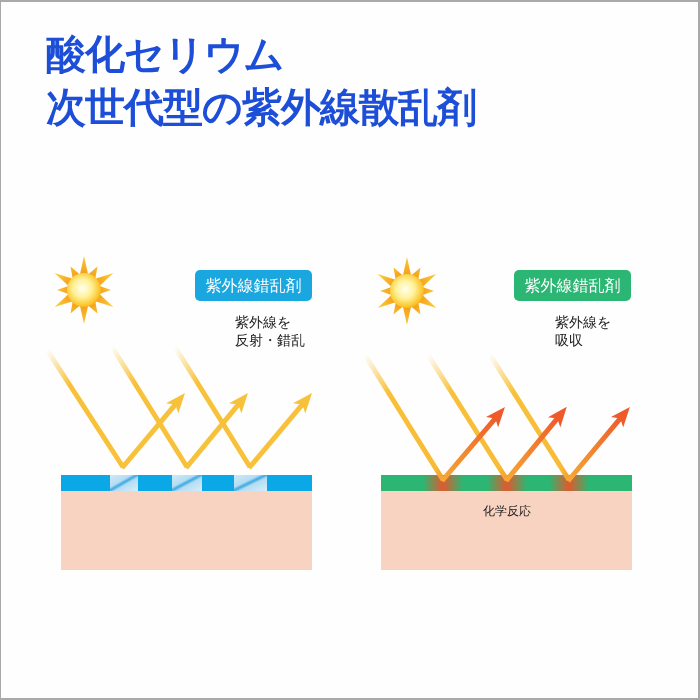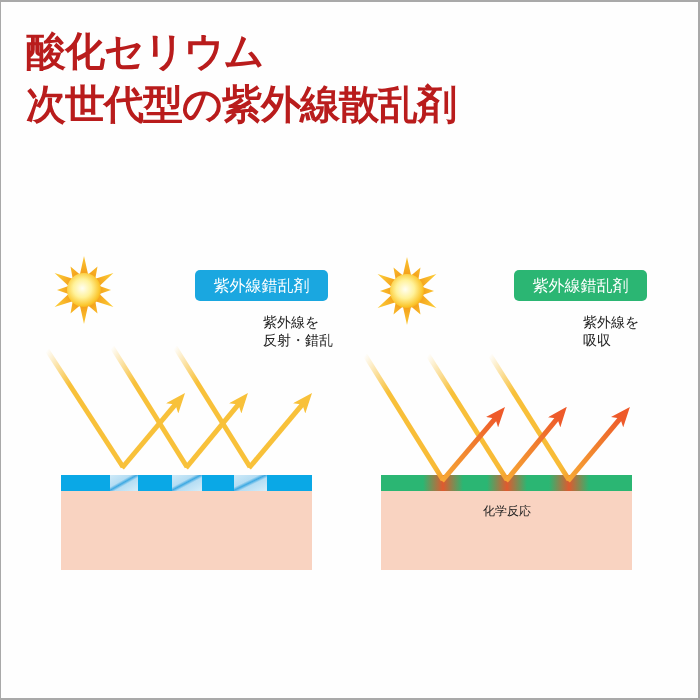--- a/index.html
+++ b/index.html
@@ -3,38 +3,38 @@
   <meta charset="utf-8">
   <style>
     html, body { margin: 0; padding: 0; background: #ffffff; }
     body { width: 700px; height: 700px; position: relative; overflow: hidden; }
     .frame {
       position: absolute; left: 0; top: 0; width: 700px; height: 700px;
       box-sizing: border-box; border: 2px solid #a9a9a9; border-left-width: 1px;
       background: #fefefe;
     }
     .title {
-      position: absolute; left: 26px; margin: 0;
-      font-family: Liberation Mono, monospace; font-weight: bold;
-      font-size: 40px; line-height: 44px; color: #b91c1c; white-space: nowrap;
+      position: absolute; left: 46px; margin: 0;
+      font-family: Liberation Serif, serif; font-weight: bold;
+      font-size: 40px; line-height: 44px; color: #1d4ed8; white-space: nowrap;
       letter-spacing: -1px;
     }
     .title.l1 { top: 33px; }
     .title.l2 { top: 86px; }
     svg.diagram { position: absolute; left: 0; top: 0; }
     .label-box {
-      position: absolute; width: 133px; height: 31px; border-radius: 5px;
+      position: absolute; width: 117px; height: 31px; border-radius: 5px;
       color: #ffffff; font-family: "DejaVu Sans", sans-serif; font-size: 16px;
       line-height: 31px; text-align: center; white-space: nowrap;
     }
     .caption {
       position: absolute; font-family: "DejaVu Sans", sans-serif;
       font-size: 14px; line-height: 18px; color: #222222; white-space: nowrap;
     }
-    .caption span { display: block; margin-left: 28px; }
+    .caption span { display: block; }
     .reaction {
       position: absolute; left: 457px; top: 502px; width: 100px; text-align: center;
       font-family: "DejaVu Sans", sans-serif; font-size: 12px; line-height: 18px;
       color: #222222; white-space: nowrap;
     }
   </style>
 </head>
 <body>
 
 <div class="frame"></div>

